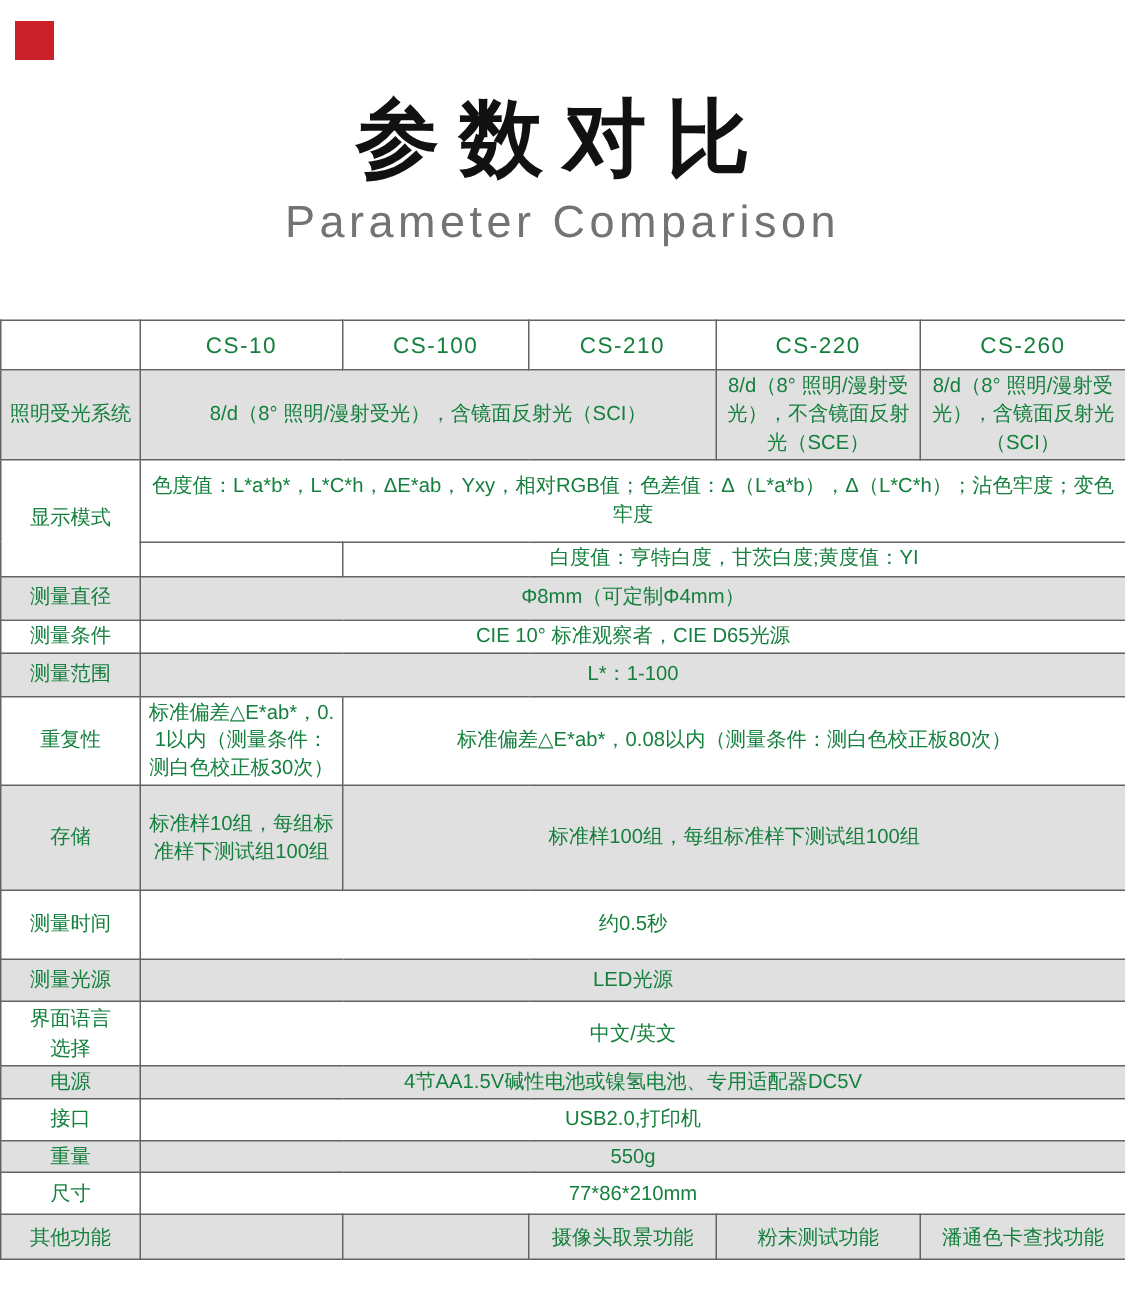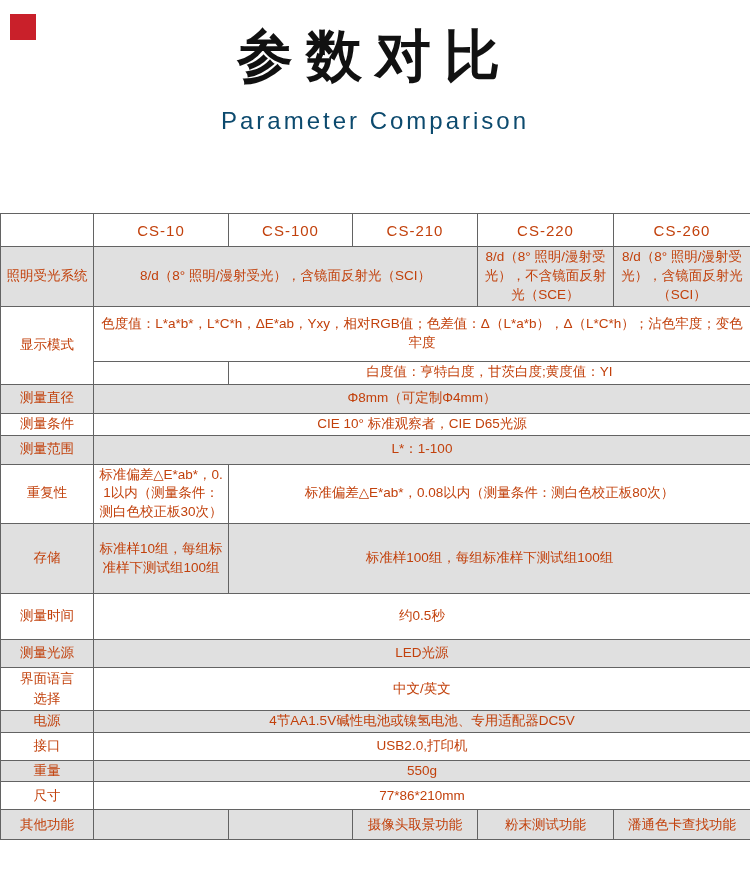--- a/index.html
+++ b/index.html
@@ -11,39 +11,39 @@
     font-family:"Liberation Sans","DejaVu Sans",sans-serif;
     color:#333;
   }
   .corner-mark{
     position:absolute;left:10px;top:14px;
     width:26px;height:26px;
     background:var(--accent,#c9202a);
   }
   .hero{position:absolute;top:0;left:0;width:750px;text-align:center;}
   .hero h1{
-    margin:0;padding-top:24px;
+    margin:0;padding-top:60px;
     font-size:56px;line-height:1.15;
     font-weight:700;color:#111;
     letter-spacing:13px;
   }
   .hero .subtitle{
-    margin-top:20px;
-    font-size:24px;line-height:1.1;
-    color:#0c4a6e;
+    margin-top:8px;
+    font-size:30px;line-height:1.1;
+    color:#737373;
     letter-spacing:3px;
     font-weight:400;
   }
   table.spec{
     position:absolute;top:213px;left:0;
     width:750px;
     border-collapse:collapse;
     table-layout:fixed;
     font-size:13.5px;
-    color:#c2410c;
+    color:#15803d;
   }
   table.spec td{
     border:1px solid #636363;
     text-align:center;
     vertical-align:middle;
     padding:1px 4px;
     line-height:1.4;
     word-break:break-all;
   }
   tr.stripe td{background:var(--stripe,#e0e0e0);}

